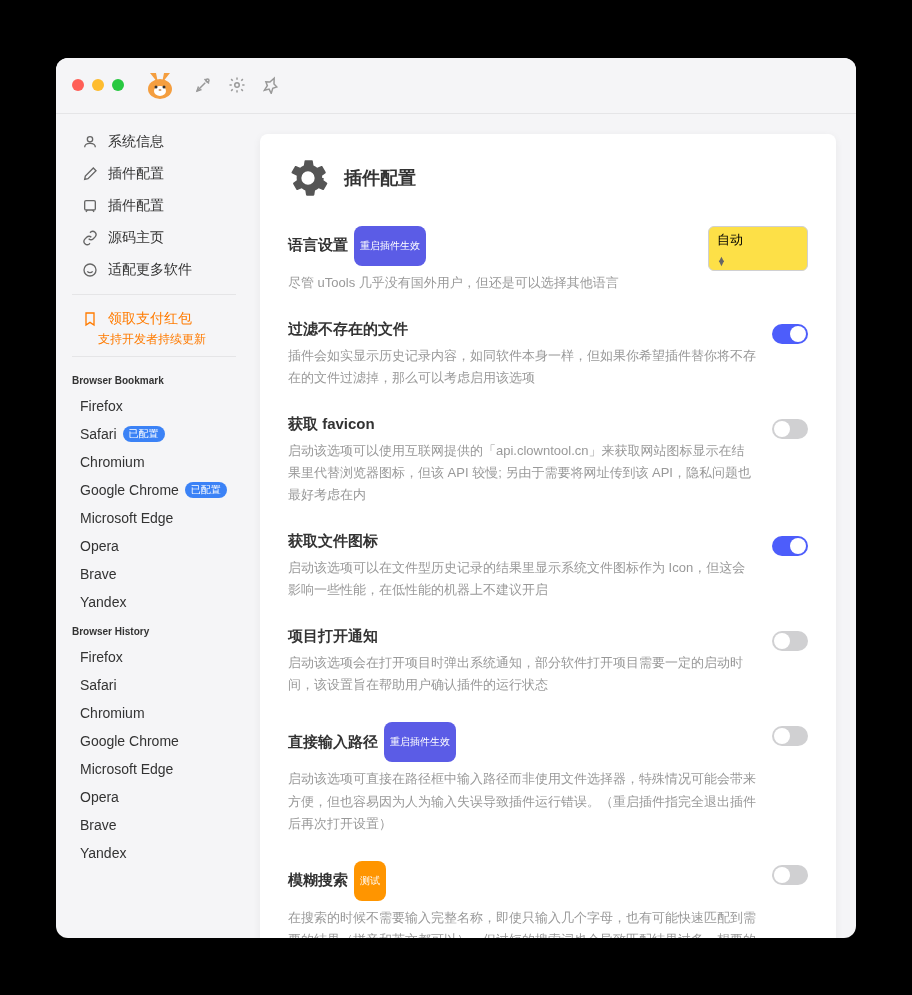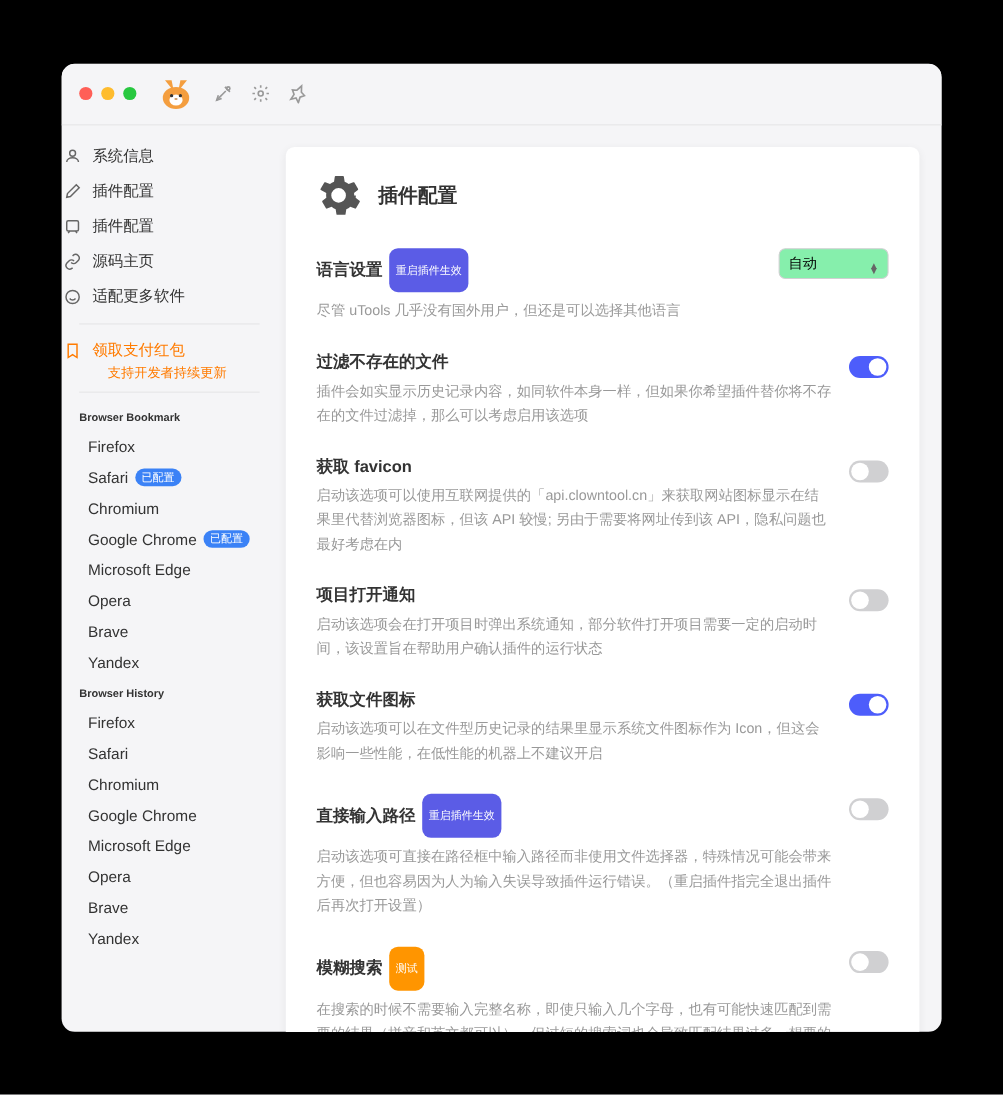--- a/index.html
+++ b/index.html
@@ -43,21 +43,21 @@
 .body { flex: 1; display: flex; overflow: hidden; }
 .sidebar {
   width: 196px;
   padding: 12px 0;
   overflow-y: auto;
   flex-shrink: 0;
 }
 .sidebar-item {
   display: flex;
   align-items: center;
-  padding: 7px 2px;
+  padding: 7px 26px;
   gap: 10px;
   font-size: 14px;
   color: #333;
   cursor: pointer;
 }
 .sidebar-icon { width: 16px; height: 16px; color: #666; flex-shrink: 0; }
 .sidebar-divider { height: 1px; background: #e5e5e7; margin: 8px 16px; }
 .promo-item { color: #ff7b00; }
 .promo-sub { font-size: 12px; color: #ff7b00; padding-left: 42px; margin-top: -4px; margin-bottom: 8px; }
 .section-header { font-size: 10px; font-weight: 700; color: #333; padding: 10px 16px 6px; }
@@ -98,29 +98,30 @@
 .setting-title { font-size: 15px; font-weight: 700; color: #333; display: inline-flex; align-items: center; gap: 6px; margin-bottom: 6px; }
 .tag { font-size: 10px; padding: 13px 6px; border-radius: 8px; color: #fff; font-weight: 500; vertical-align: middle; }
 .tag-purple { background: #5b5ce6; }
 .tag-orange { background: #ff9500; }
 .setting-desc { font-size: 13px; color: #999; line-height: 1.7; }
 .select {
   border: 1px solid #d0d0d2;
   border-radius: 6px;
   padding: 4px 8px;
   font-size: 13px;
-  background: #86efac;
+  background: #fde047;
   min-width: 100px;
   display: flex;
-  align-items: flex-end;
+  align-items: flex-start;
   justify-content: space-between;
   gap: 8px;
   flex-shrink: 0;
   align-self: flex-start;
   cursor: pointer;
+  flex-direction: column;
 }
 .select-arrows { display: flex; flex-direction: column; line-height: 0.5; font-size: 9px; color: #666; }
 .toggle {
   width: 36px; height: 20px; border-radius: 10px; position: relative; flex-shrink: 0; cursor: pointer; align-self: flex-start; margin-top: 4px;
 }
 .toggle::after {
   content: ''; position: absolute; width: 16px; height: 16px; border-radius: 50%; background: #fff; top: 2px; transition: none;
 }
 .toggle-on { background: #4d5dfb; }
 .toggle-on::after { right: 2px; }
@@ -297,29 +298,29 @@
               <div class="toggle toggle-on"></div>
             </div>
             <div class="setting-row">
               <div class="setting-main"><div class="setting-title">
                   <span>获取 favicon</span>
                 </div><div class="setting-desc">启动该选项可以使用互联网提供的「api.clowntool.cn」来获取网站图标显示在结果里代替浏览器图标，但该 API 较慢; 另由于需要将网址传到该 API，隐私问题也最好考虑在内</div></div>
               <div class="toggle toggle-off"></div>
             </div>
             <div class="setting-row">
               <div class="setting-main"><div class="setting-title">
+                  <span>获取文件图标</span>
+                </div><div class="setting-desc">启动该选项可以在文件型历史记录的结果里显示系统文件图标作为 Icon，但这会影响一些性能，在低性能的机器上不建议开启</div></div>
+              <div class="toggle toggle-on"></div>
+            </div>
+            <div class="setting-row">
+              <div class="setting-main"><div class="setting-title">
                   <span>项目打开通知</span>
                 </div><div class="setting-desc">启动该选项会在打开项目时弹出系统通知，部分软件打开项目需要一定的启动时间，该设置旨在帮助用户确认插件的运行状态</div></div>
               <div class="toggle toggle-off"></div>
-            </div>
-            <div class="setting-row">
-              <div class="setting-main"><div class="setting-title">
-                  <span>获取文件图标</span>
-                </div><div class="setting-desc">启动该选项可以在文件型历史记录的结果里显示系统文件图标作为 Icon，但这会影响一些性能，在低性能的机器上不建议开启</div></div>
-              <div class="toggle toggle-on"></div>
             </div>
             <div class="setting-row">
               <div class="setting-main"><div class="setting-title">
                   <span>直接输入路径</span>
                   <span class="tag tag-purple">重启插件生效</span>
                 </div><div class="setting-desc">启动该选项可直接在路径框中输入路径而非使用文件选择器，特殊情况可能会带来方便，但也容易因为人为输入失误导致插件运行错误。（重启插件指完全退出插件后再次打开设置）</div></div>
               <div class="toggle toggle-off"></div>
             </div>
             <div class="setting-row">
               <div class="setting-main"><div class="setting-title">

